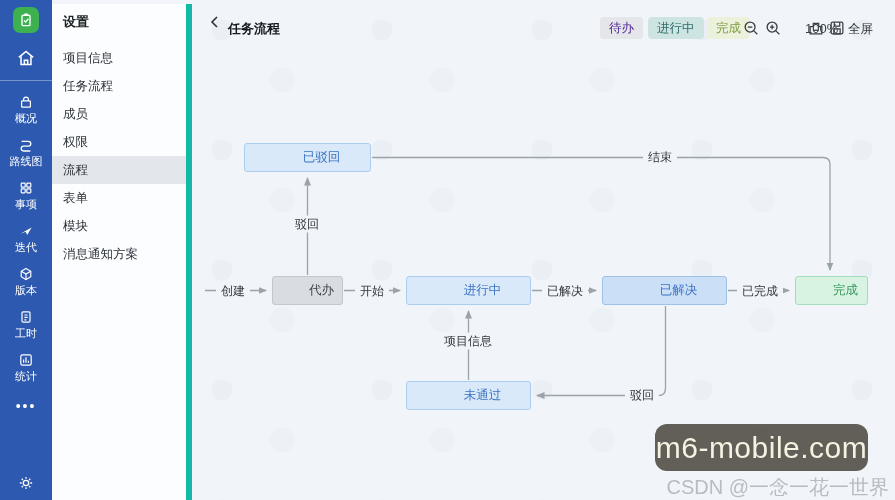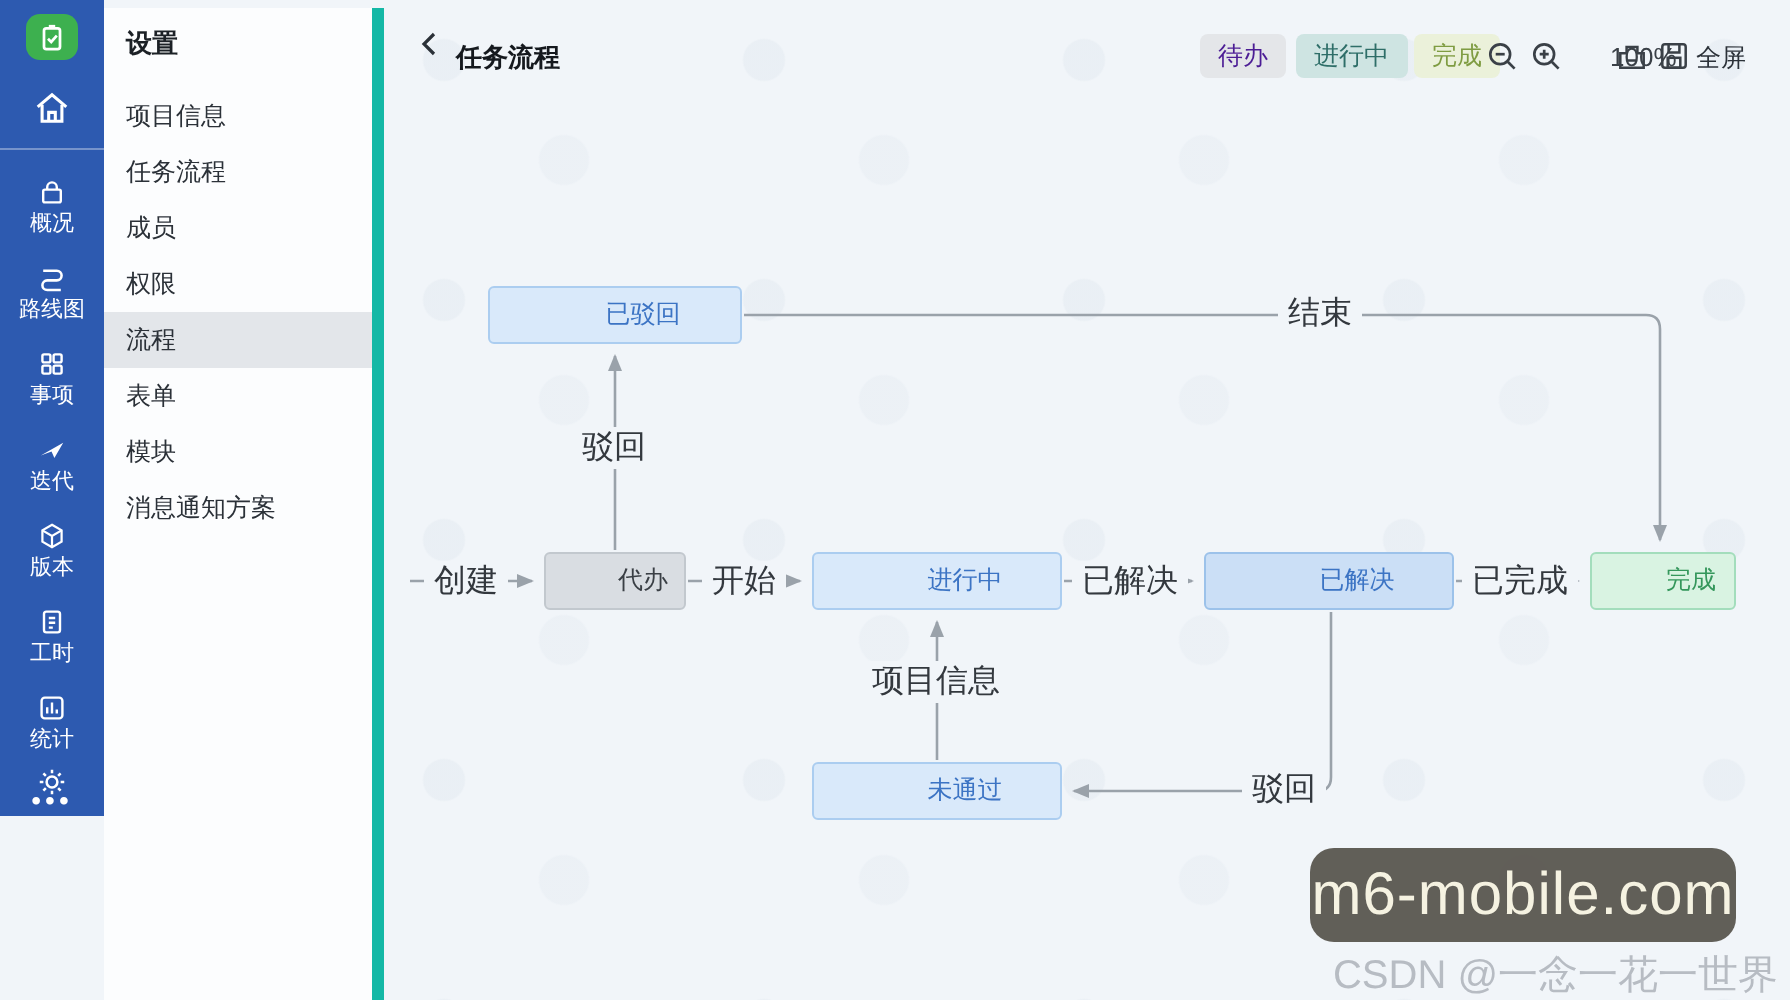--- a/index.html
+++ b/index.html
@@ -1,21 +1,21 @@
 <!DOCTYPE html>
 <html><head>
 <meta charset="utf-8">
 <style>
   * { margin:0; padding:0; box-sizing:border-box; }
   html,body { background:#e8eaee; }
   body { font-family:"Liberation Sans","DejaVu Sans",sans-serif; }
   .screen { position:relative; width:895px; height:500px; overflow:hidden; background:#f1f5f9; }
 
   
-  .rail { position:absolute; left:0; top:0; width:52px; height:408px; background:#2d5ab0; display:flex; flex-direction:column; align-items:center; }
+  .rail { position:absolute; left:0; top:0; width:52px; height:500px; background:#2d5ab0; display:flex; flex-direction:column; align-items:center; }
   .app-icon { width:26px; height:26px; margin-top:7px; border-radius:7px; background:#3db04f; display:flex; align-items:center; justify-content:center; }
   .home-btn { margin-top:11px; width:28px; height:28px; display:flex; align-items:center; justify-content:center; }
   .rail-divider { width:52px; height:1px; background:rgba(255,255,255,.35); margin-top:8px; }
   .rail-item { margin-top:13px; display:flex; flex-direction:column; align-items:center; gap:2px; cursor:pointer; }
   .rail-item .lbl { color:#fff; font-size:11px; line-height:12px; white-space:nowrap; }
   .rail-more { margin-top:16px; color:#fff; font-size:14px; letter-spacing:2px; cursor:pointer; }
   .rail-gear { position:absolute; bottom:8px; left:0; width:52px; display:flex; justify-content:center; cursor:pointer; }
   .rail svg { display:block; }
 
   
@@ -50,21 +50,21 @@
   .node-blue   { background:#d9e9fa; border-color:#abcdf0; color:#3c74c4; }
   .node-blue2  { background:#cbdff6; border-color:#9cc2ea; color:#3c74c4; }
   .node-gray   { background:#d9dde2; border-color:#c2c8ce; color:#3a3f45; }
   .node-green  { background:#d9f3e2; border-color:#a3ddbc; color:#35975c; }
   .n-rejected   { left:52px;  top:143px; width:127px; }
   .n-todo       { left:80px;  top:276px; width:71px;  }
   .n-inprogress { left:214px; top:276px; width:125px; }
   .n-resolved   { left:410px; top:276px; width:125px; }
   .n-done       { left:603px; top:276px; width:73px;  }
   .n-failed     { left:214px; top:381px; width:125px; }
-  .edge-label { position:absolute; transform:translate(-50%,-50%); background:#f1f5f9; padding:0 5px; font-size:16px; color:#33383e; white-space:nowrap; cursor:default; }
+  .edge-label { position:absolute; transform:translate(-50%,-50%); background:#f1f5f9; padding:0 5px; font-size:12px; color:#33383e; white-space:nowrap; cursor:default; }
   .el-create   { left:41px;  top:291px; }
   .el-start    { left:180px; top:291px; }
   .el-resolve  { left:373px; top:291px; }
   .el-complete { left:568px; top:291px; }
   .el-rejectup { left:115px; top:224px; }
   .el-end      { left:468px; top:157px; }
   .el-restart  { left:276px; top:341px; }
   .el-reject2  { left:450px; top:395px; }
 
   

